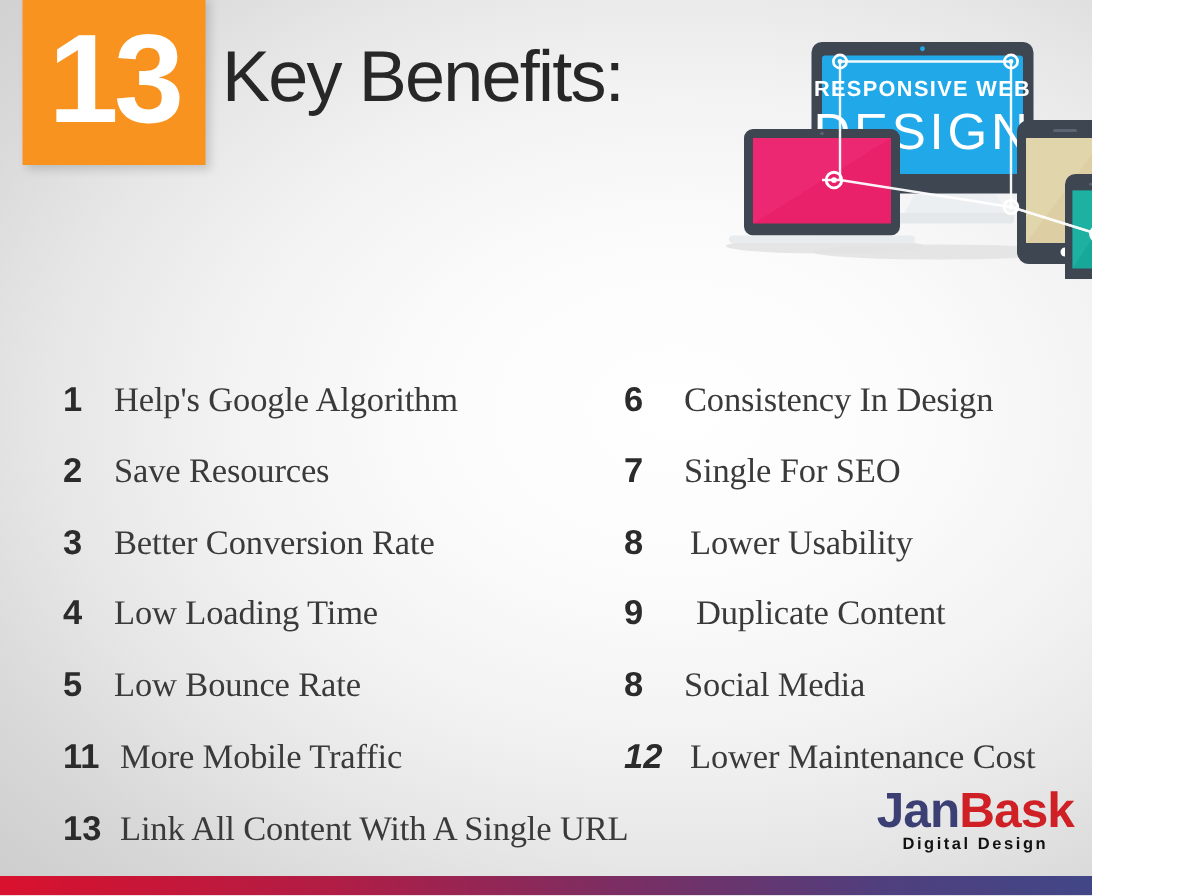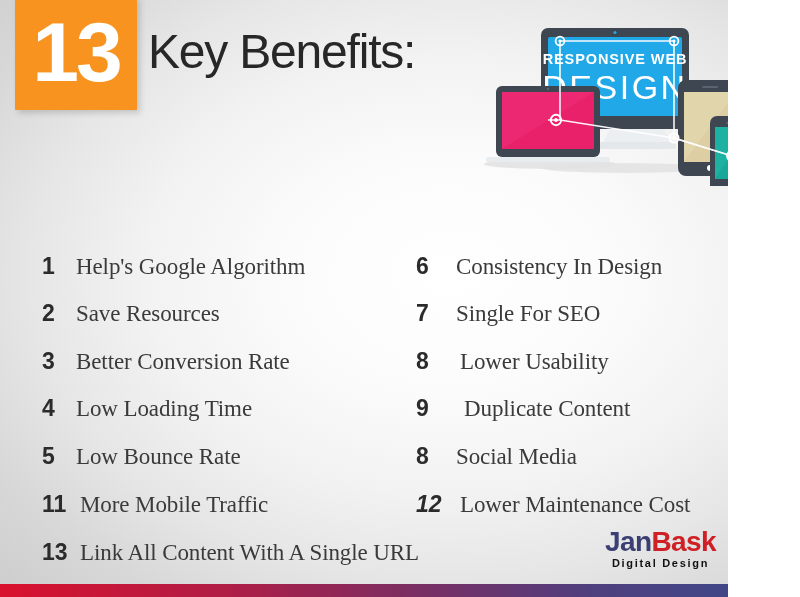--- a/index.html
+++ b/index.html
@@ -130,21 +130,21 @@
   
   #logo {
     position: absolute;
     right: 12px;
     bottom: 28px;
     text-align: center;
     line-height: 1;
   }
   #logo-wordmark {
     font-family: "Liberation Sans", sans-serif;
-    font-size: 28px;
+    font-size: 33px;
     font-weight: bold;
     letter-spacing: -0.6px;
   }
   #logo-jan  { color: #3b3f73; }
   #logo-bask { color: #cf2026; }
   #logo-tagline {
     margin-top: 2px;
     font-family: "Liberation Sans", sans-serif;
     font-size: 11px;
     font-weight: bold;

